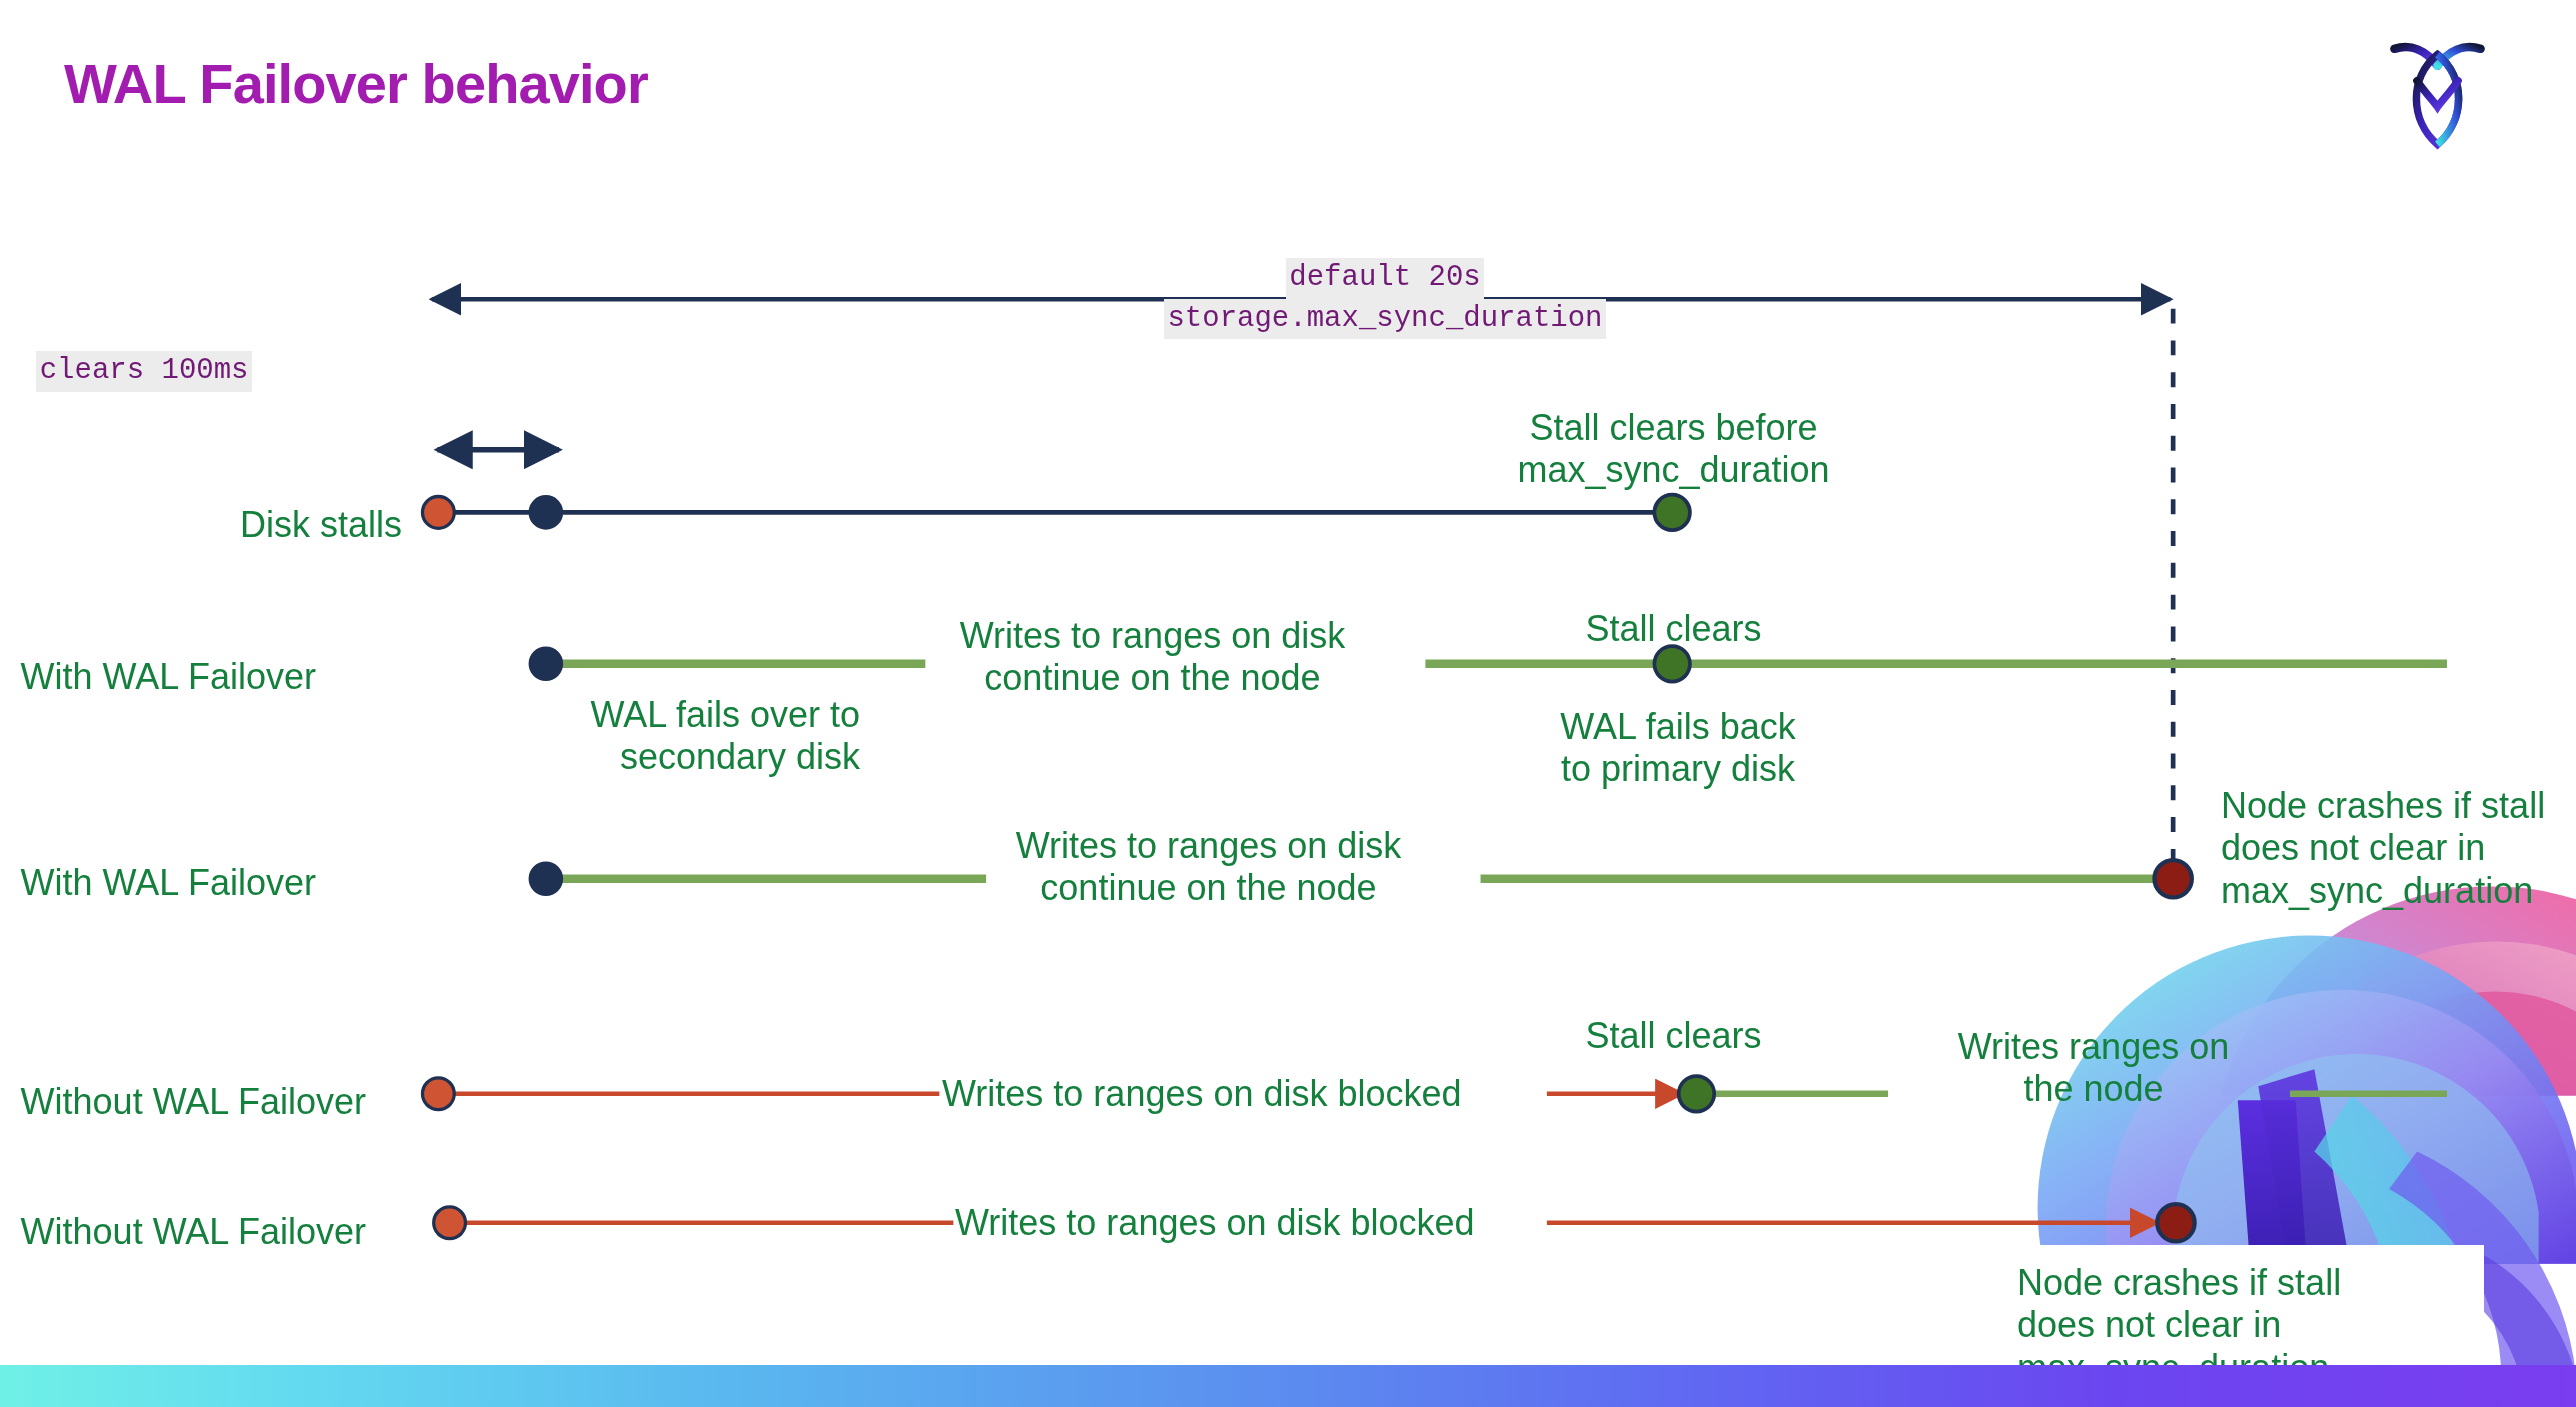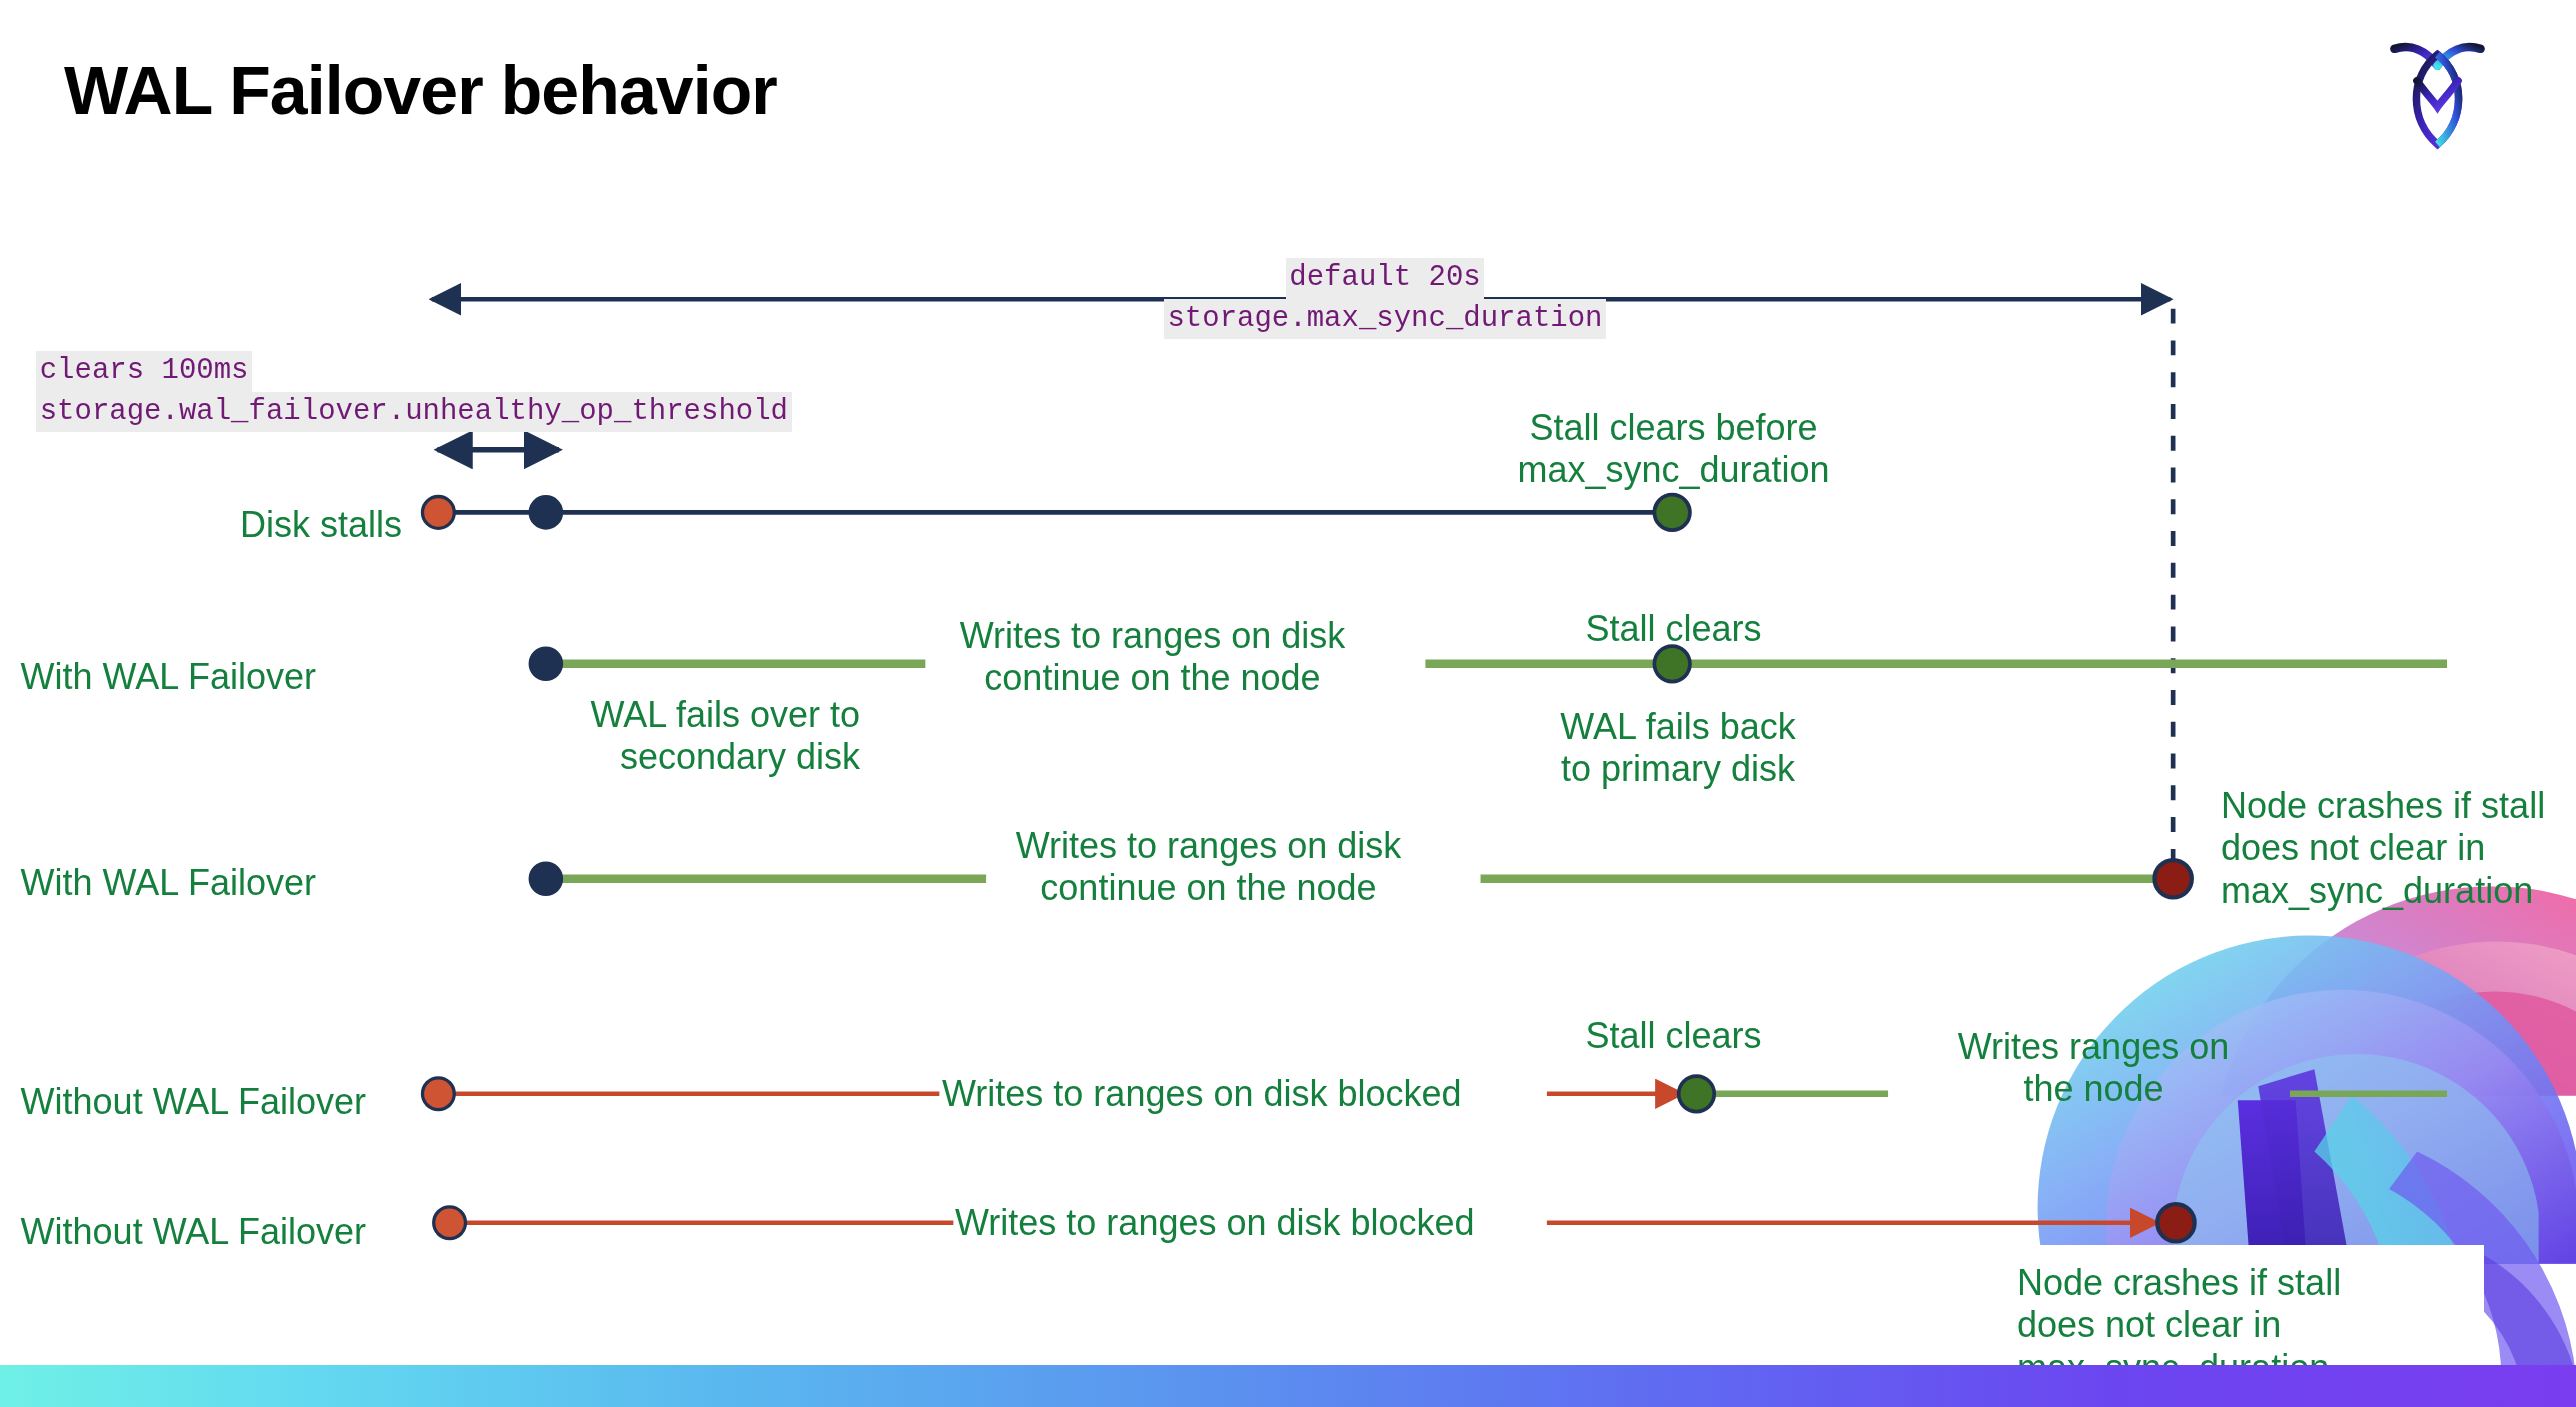--- a/index.html
+++ b/index.html
@@ -16,24 +16,24 @@
     height: 1408px;
     background: #ffffff;
     overflow: hidden;
   }
 
   
   #title {
     position: absolute;
     left: 64px;
     top: 51px;
-    font-size: 68px;
+    font-size: 56px;
     font-weight: 700;
     letter-spacing: -0.9px;
-    color: #000000;
+    color: #a21caf;
     white-space: nowrap;
   }
 
   
   #logo {
     position: absolute;
     left: 2385px;
     top: 32px;
     width: 105px;
     height: 120px;
@@ -252,21 +252,20 @@
     </g>
   </svg>
 
   <div class="mono-block" style="left:1142px; top:258px; text-align:center; width:486px;">
     <span>default 20s</span><br>
     <span>storage.max_sync_duration</span>
   </div>
 
   <div class="mono-block" style="left:36px; top:351px;">
     <span>clears 100ms</span><br>
-    <span>storage.wal_failover.unhealthy_op_threshold</span>
   </div>
 
   <div class="lbl row-label right" style="left:56px; top:493px; width:346px;">Disk stalls</div>
   <div class="lbl center" style="left:1477px; top:407px; width:393px;">Stall clears before
 max_sync_duration</div>
 
   <div class="lbl row-label" style="left:20.6px; top:645px;">With WAL Failover</div>
   <div class="lbl center" style="left:486px; top:694px; width:374px;text-align:right;">WAL fails over to
 secondary disk</div>
   <div class="lbl center" style="left:935px; top:615px; width:435px;">Writes to ranges on disk

